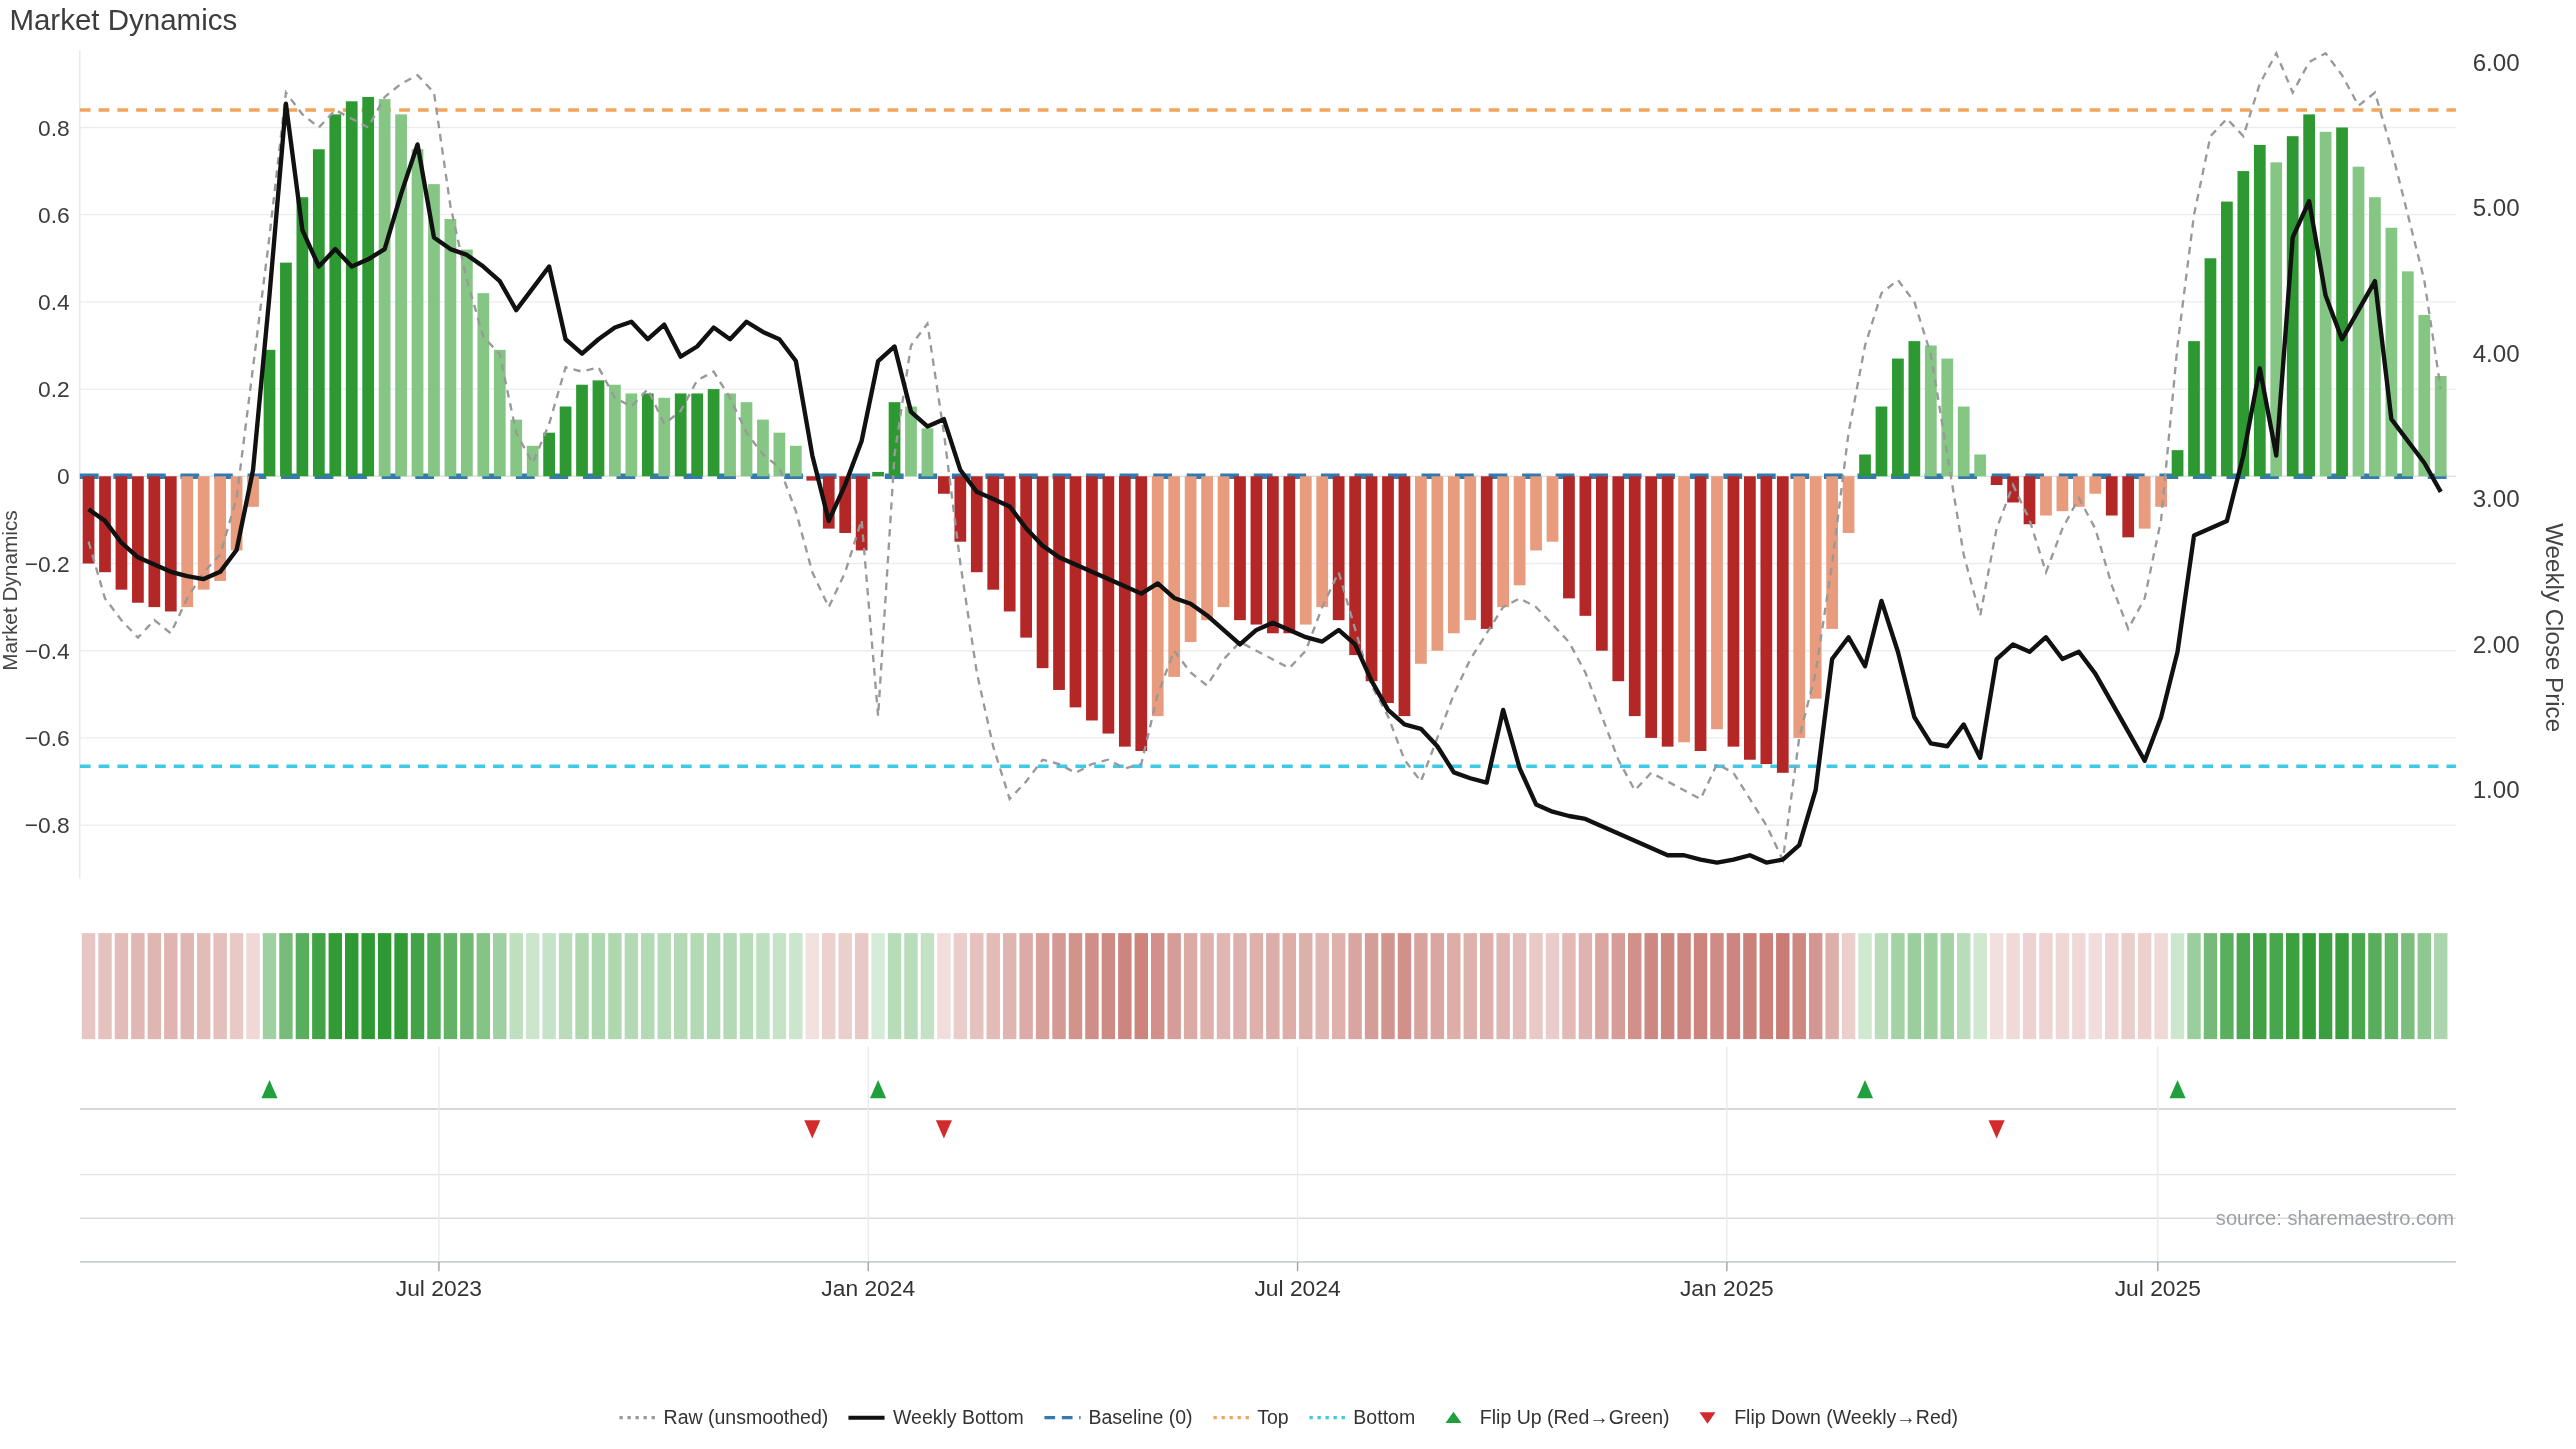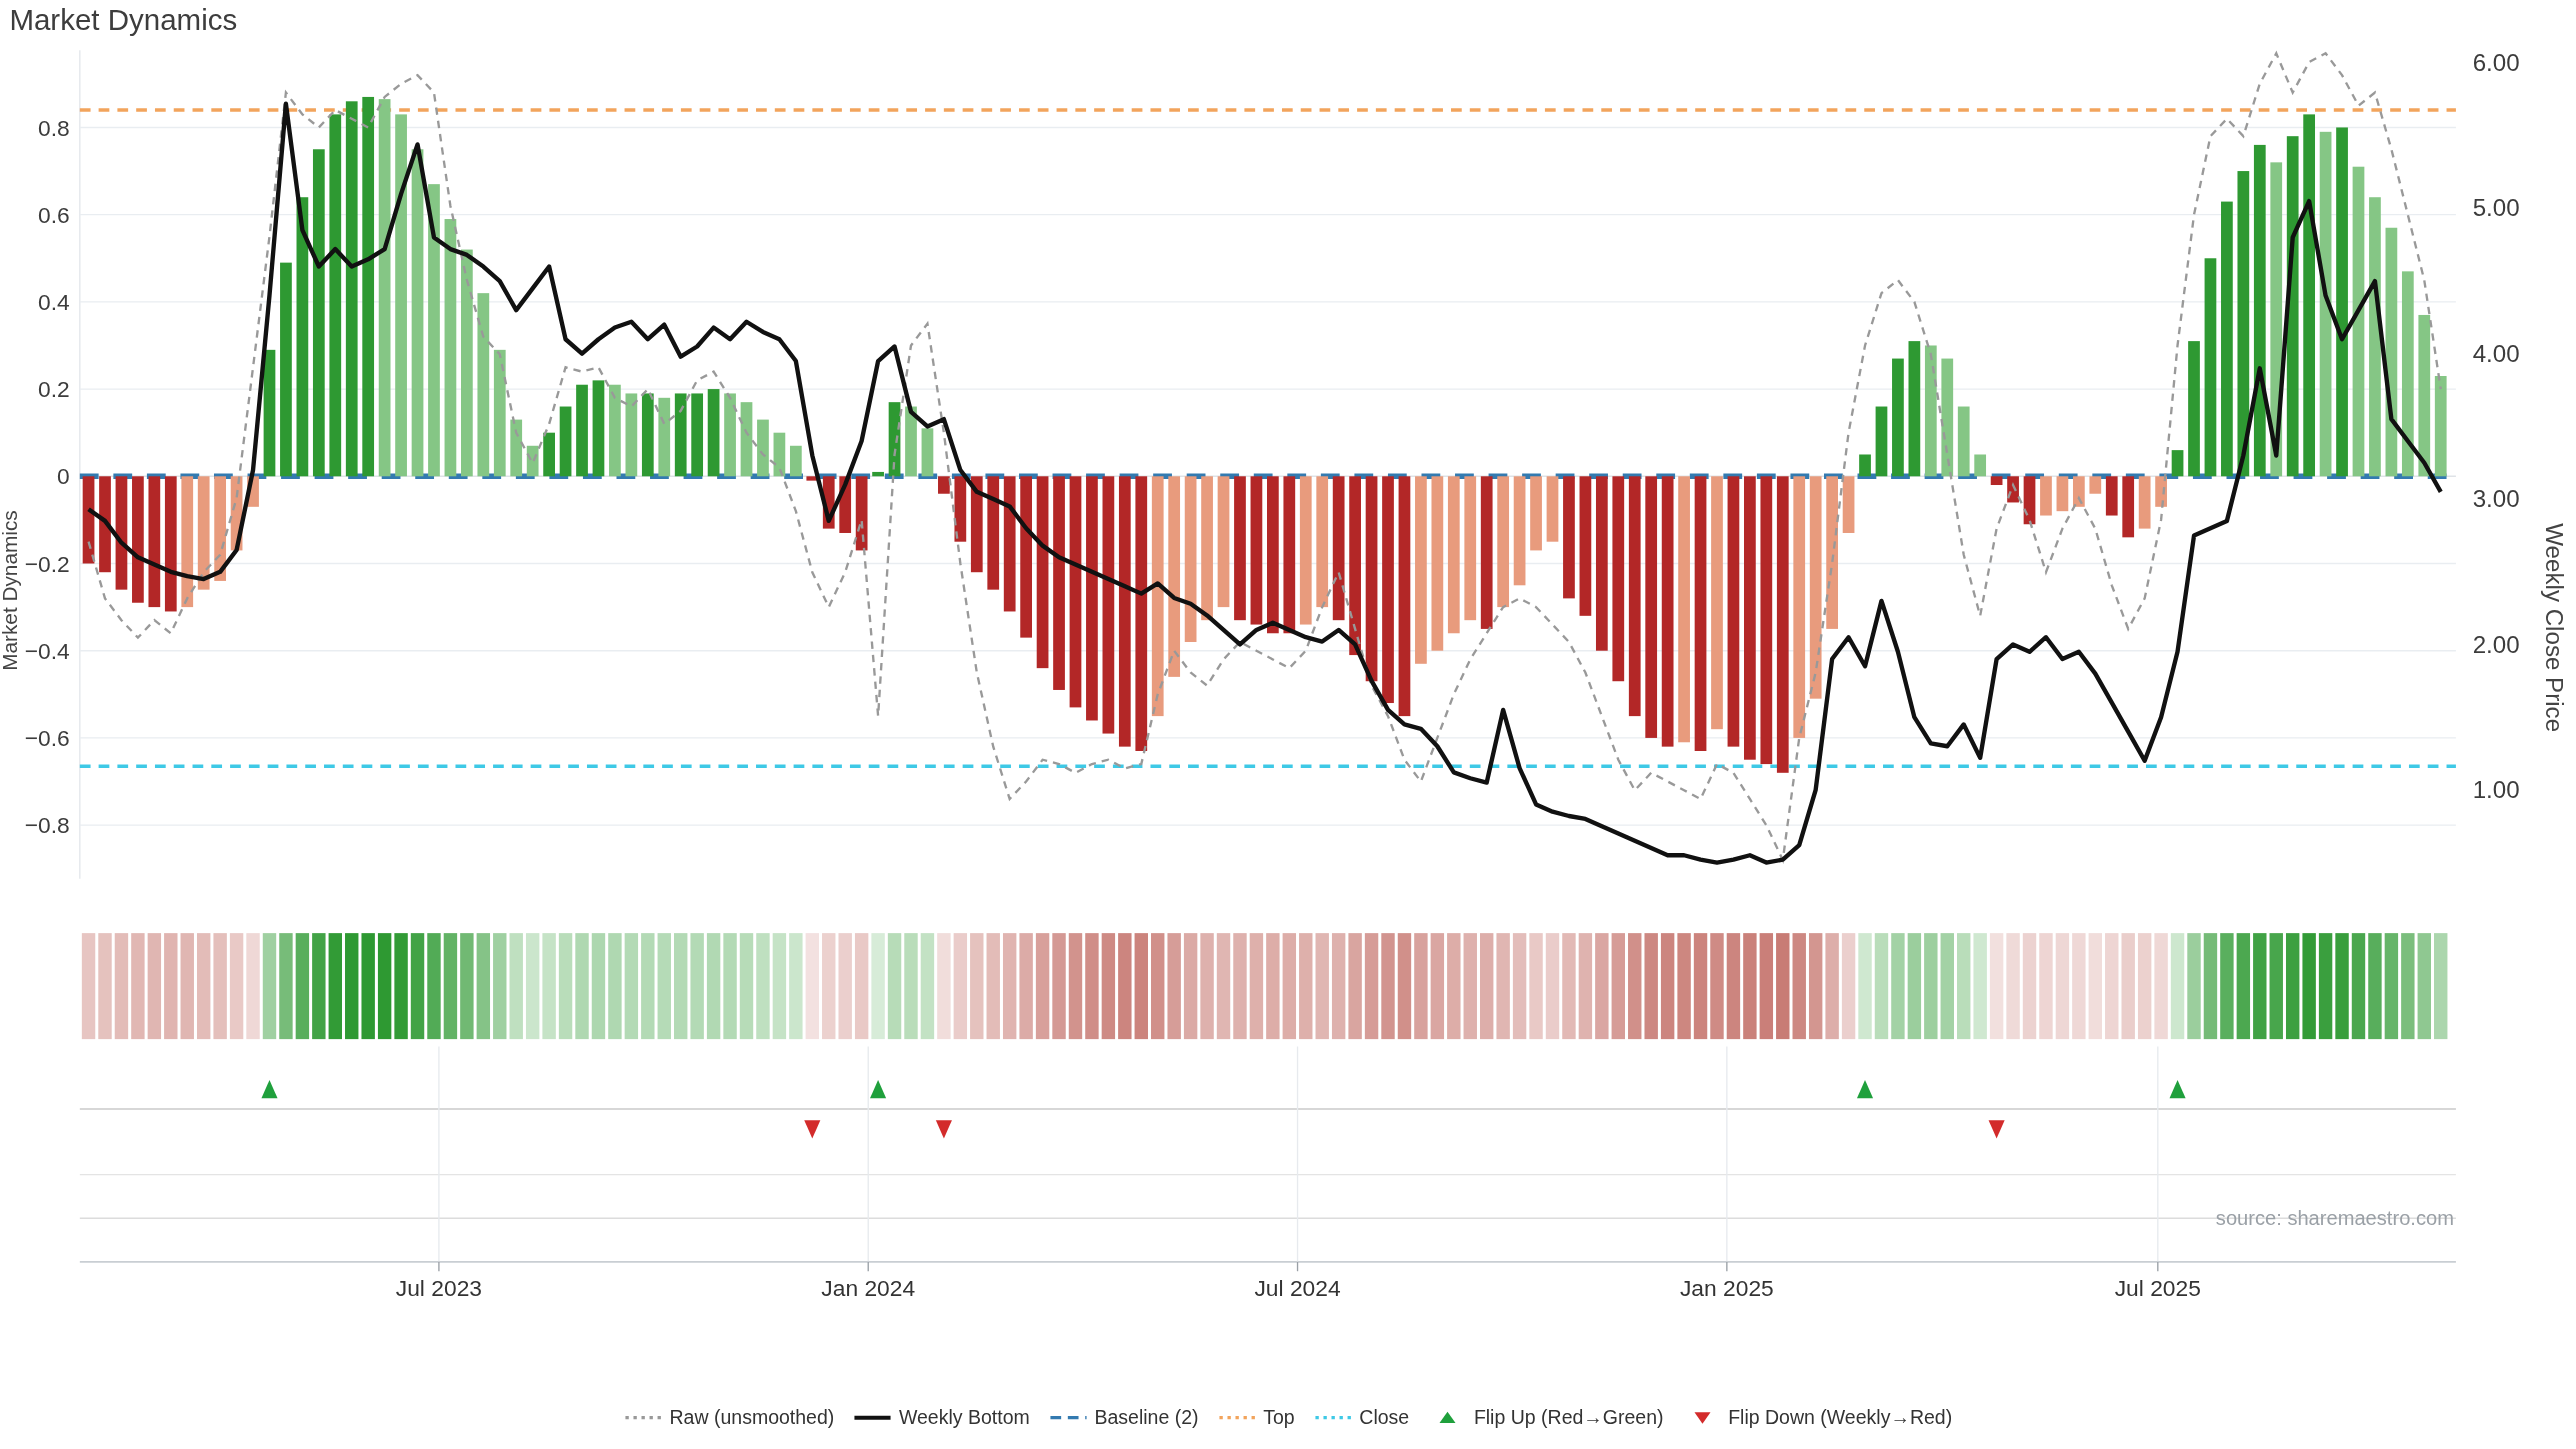--- a/index.html
+++ b/index.html
@@ -396,33 +396,33 @@
     <div class="legend-item">
       <svg width="39" height="17.4" viewBox="0 0 58 26">
         <line x1="2" y1="13" x2="56" y2="13" stroke="#111111" stroke-width="6" stroke-dasharray="none"></line>
       </svg>
       <span>Weekly Bottom</span>
     </div>
     <div class="legend-item">
       <svg width="39" height="17.4" viewBox="0 0 58 26">
         <line x1="2" y1="13" x2="56" y2="13" stroke="#337ab0" stroke-width="5" stroke-dasharray="16 10"></line>
       </svg>
-      <span>Baseline (2)</span>
+      <span>Baseline (0)</span>
     </div>
     <div class="legend-item">
       <svg width="39" height="17.4" viewBox="0 0 58 26">
         <line x1="2" y1="13" x2="56" y2="13" stroke="#f2a45c" stroke-width="5" stroke-dasharray="5 7"></line>
       </svg>
       <span>Top</span>
     </div>
     <div class="legend-item">
       <svg width="39" height="17.4" viewBox="0 0 58 26">
         <line x1="2" y1="13" x2="56" y2="13" stroke="#3ec9e6" stroke-width="5" stroke-dasharray="5 7"></line>
       </svg>
-      <span>Close</span>
+      <span>Bottom</span>
     </div>
     <div class="legend-item">
       <svg width="39" height="17.4" viewBox="0 0 58 26">
         <polygon points="17,21 41,21 29,4" fill="#1fa03c"></polygon>
       </svg>
       <span>Flip Up (Red→Green)</span>
     </div>
     <div class="legend-item">
       <svg width="39" height="17.4" viewBox="0 0 58 26">
         <polygon points="17,5 41,5 29,22" fill="#d32b2b"></polygon>

